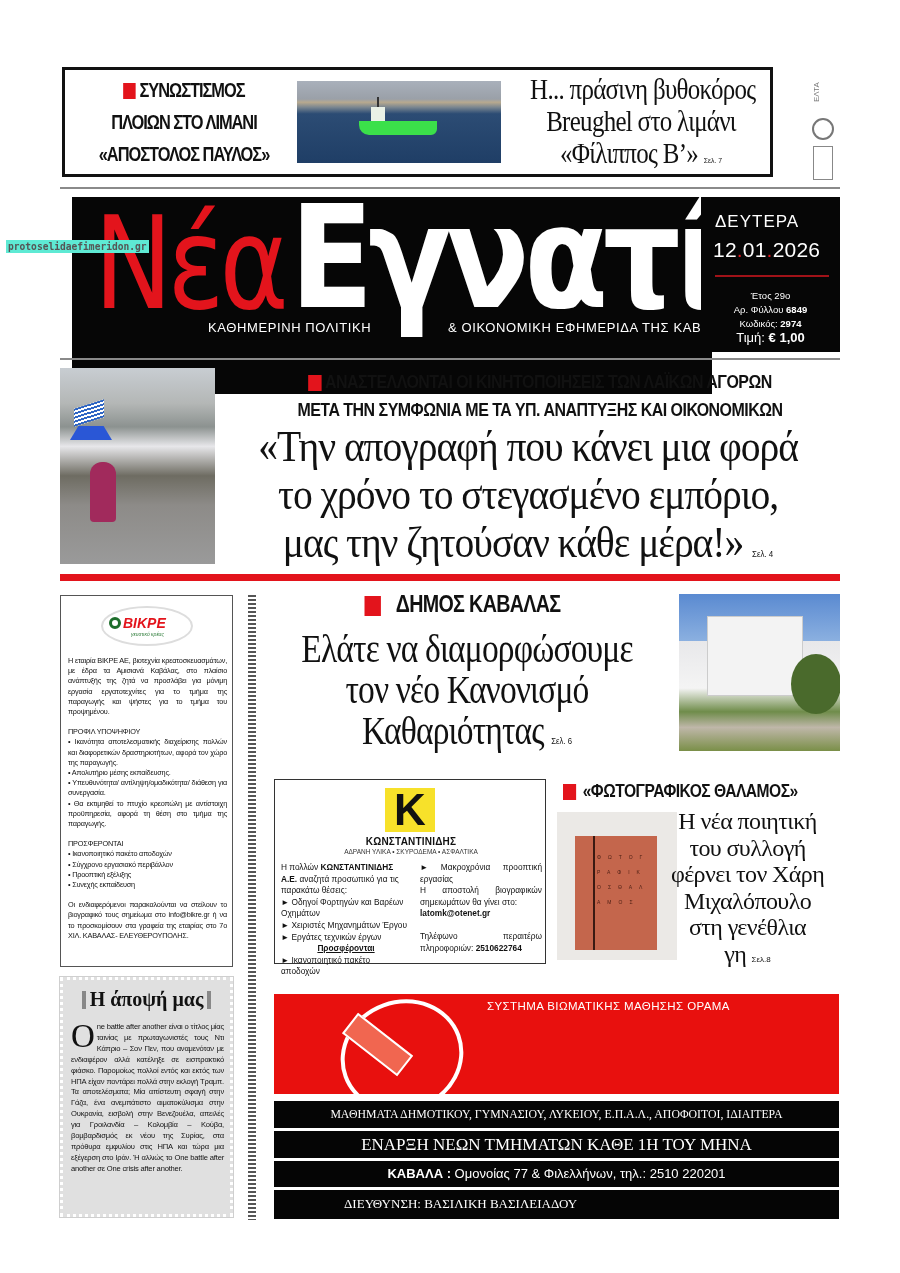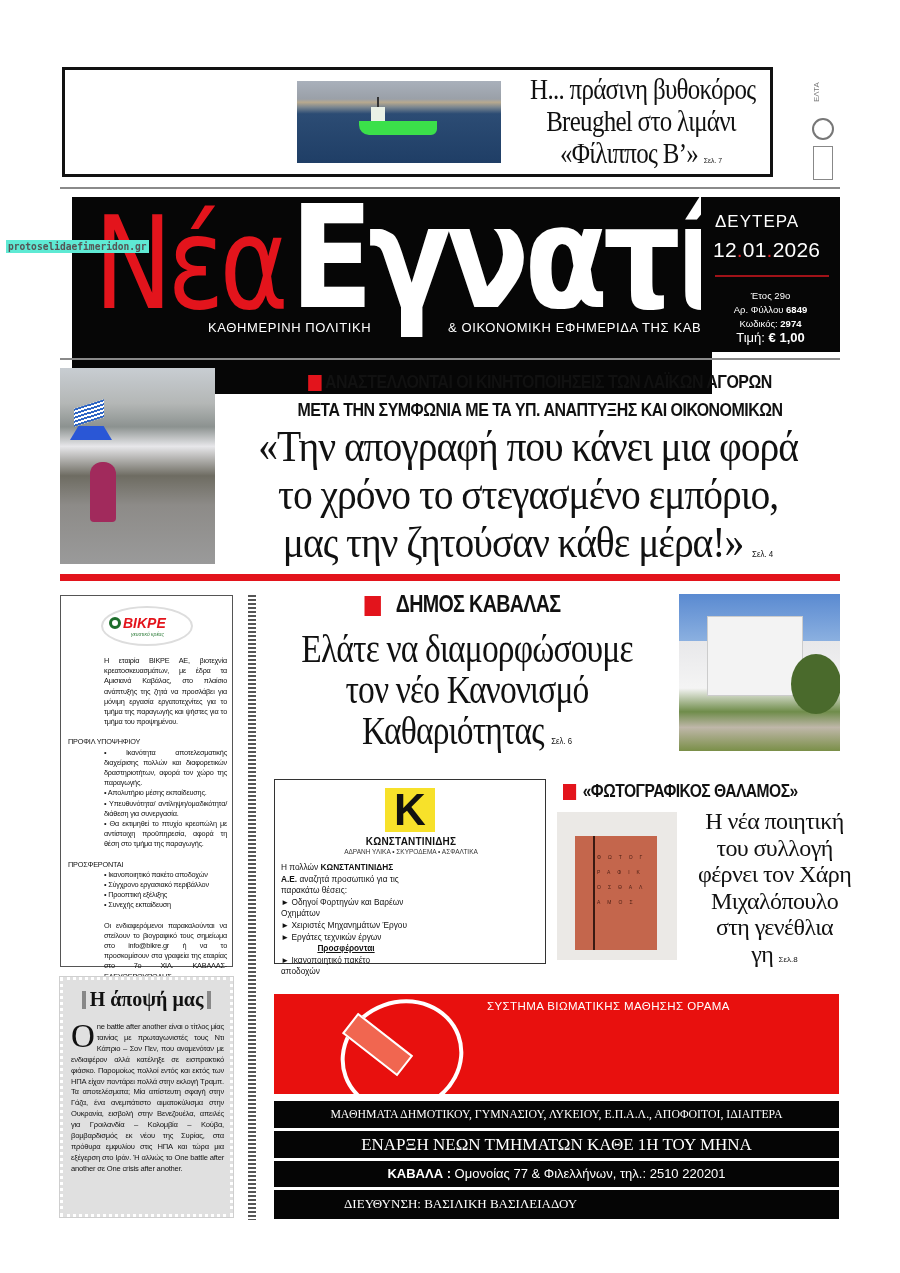--- a/index.html
+++ b/index.html
@@ -56,21 +56,21 @@
   #red-rule { left: 60px; top: 574px; width: 780px; height: 7px; background: #e3141c; }
 
   
   #bikre { left: 60px; top: 595px; width: 173px; height: 372px; border: 1px solid #555; padding: 8px 7px; }
   #bikre-logo { left: 40px; top: 10px; width: 92px; height: 40px; }
   #bikre-swoosh { left: 0; top: 0; width: 92px; height: 40px; border: 2px solid #ddd; border-radius: 50%; }
   #bikre-name { left: 22px; top: 9px; font-weight: bold; font-style: italic; color: #e3141c; font-size: 14px; }
   #bikre-mark { left: 8px; top: 11px; width: 12px; height: 12px; border: 3px solid #1d6d2b; border-radius: 50%; }
   #bikre-sub { left: 30px; top: 25px; font-size: 5px; color: #2a7a36; font-style: italic; }
   #bikre-text { left: 7px; top: 60px; width: 159px; font-size: 7.3px; line-height: 10.2px; letter-spacing: -0.2px; }
-  #bikre-text p { margin-bottom: 10px; text-align: justify; margin-left: 36px; }
+  #bikre-text p { margin-bottom: 10px; text-align: justify; }
 
   #dash-divider { left: 248px; top: 595px; width: 8px; height: 625px; background: repeating-linear-gradient(#555 0 2px, transparent 2px 4px); }
 
   
   #dimos-kicker { left: 260px; top: 590px; width: 405px; text-align: center; font-weight: bold; font-size: 24px; letter-spacing: -0.8px; white-space: nowrap; }
   #dimos-kicker .inner { display: inline-block; transform: scaleX(0.82); }
   #dimos-title { left: 262px; top: 628px; width: 410px; text-align: center; }
   #dimos-title div { font-family: "Liberation Serif", serif; font-size: 39px; line-height: 41px; letter-spacing: -1px; white-space: nowrap; transform: scaleX(0.86); transform-origin: center; }
   #dimos-photo { left: 679px; top: 594px; width: 161px; height: 157px; overflow: hidden; background: linear-gradient(#5a8ad1 0%, #8bb0e0 30%, #e8e8ea 30%, #f4f4f4 60%, #6f8c4a 75%, #bfb7a9 85%, #7a8f48 100%); }
   #castle { left: 28px; top: 22px; width: 96px; height: 80px; background: #f3f3f3; border: 1px solid #ccc; }
@@ -85,21 +85,21 @@
   #kon-col2 { left: 145px; top: 82px; width: 122px; font-size: 8.3px; line-height: 11.6px; text-align: justify; }
   .u { text-decoration: underline; font-weight: bold; display: block; text-align: center; }
 
   
   #foto-kicker { left: 563px; top: 780px; width: 280px; font-weight: bold; font-size: 19px; letter-spacing: -0.6px; white-space: nowrap; }
   #foto-kicker .inner { display: inline-block; transform: scaleX(0.82); transform-origin: left; }
   #book-bg { left: 557px; top: 812px; width: 120px; height: 148px; background: #ebe9e6; }
   #book { left: 18px; top: 24px; width: 82px; height: 114px; background: #c4664c; }
   #book-spine { left: 18px; top: 0; width: 2px; height: 114px; background: #3a1a12; }
   #book-letters { left: 22px; top: 14px; width: 56px; font-size: 5px; line-height: 15px; letter-spacing: 7px; color: #4d1f14; }
-  #foto-title { left: 692px; top: 808px; width: 165px; text-align: center; }
+  #foto-title { left: 665px; top: 808px; width: 165px; text-align: center; }
   #foto-title div { font-family: "Liberation Serif", serif; font-size: 24px; line-height: 26.5px; letter-spacing: -0.6px; white-space: nowrap; }
 
   
   #edit { left: 60px; top: 977px; width: 173px; height: 240px; background: #e0e0e0; border: 3px dotted #fff; outline: 1px solid #cfcfcf; }
   #edit-head { left: 0; top: 8px; width: 167px; text-align: center; }
   #edit-head .bar { display: inline-block; width: 4px; height: 18px; background: #888; vertical-align: middle; margin: 0 4px; }
   #edit-head span.t { font-family: "Liberation Serif", serif; font-weight: bold; font-size: 20px; vertical-align: middle; }
   #edit-body { left: 8px; top: 42px; width: 153px; font-size: 7.6px; line-height: 10.9px; text-align: justify; letter-spacing: -0.2px; }
   #edit-drop { float: left; font-family: "Liberation Serif", serif; font-size: 33px; line-height: 28px; margin: 0 2px 0 0; }
 
@@ -115,20 +115,25 @@
   #band2 { top: 1131px; height: 27px; font-family: "Liberation Serif", serif; font-size: 17px; line-height: 27px; }
   #band3 { top: 1161px; height: 26px; font-size: 13px; line-height: 26px; }
   #band4 { top: 1190px; height: 29px; text-align: left; }
   #band4-name { left: 70px; top: 6px; font-family: "Liberation Serif", serif; font-size: 13px; }
   #band4-cred { left: 269px; top: 2px; font-family: "Liberation Serif", serif; font-weight: bold; font-size: 8.4px; line-height: 11px; }
 </style>
 </head>
 <body>
 
 <div id="teaser" class="abs">
+  <div id="teaser-left" class="abs">
+    <div><span class="redsq"></span> <span>ΣΥΝΩΣΤΙΣΜΟΣ</span></div>
+    <div>ΠΛΟΙΩΝ ΣΤΟ ΛΙΜΑΝΙ</div>
+    <div>«ΑΠΟΣΤΟΛΟΣ ΠΑΥΛΟΣ»</div>
+  </div>
   <div id="teaser-photo" class="abs">
     <div id="ship-mast" class="abs"></div>
     <div id="ship-cabin" class="abs"></div>
     <div id="ship" class="abs"></div>
   </div>
   <div id="teaser-right" class="abs">
     <div>Η... πράσινη βυθοκόρος</div>
     <div>Breughel στο λιμάνι</div>
     <div><span>«Φίλιππος Β’»</span> <span class="sel">Σελ. 7</span></div>
   </div>
@@ -228,20 +233,27 @@
   <div id="kon-name" class="abs">ΚΩΝΣΤΑΝΤΙΝΙΔΗΣ</div>
   <div id="kon-sub" class="abs">ΑΔΡΑΝΗ ΥΛΙΚΑ • ΣΚΥΡΟΔΕΜΑ • ΑΣΦΑΛΤΙΚΑ</div>
   <div id="kon-col1" class="abs">
     <span>Η πολλών</span> <b>ΚΩΝΣΤΑΝΤΙΝΙΔΗΣ Α.Ε.</b> <span>αναζητά προσωπικό για τις παρακάτω θέσεις:</span>
     <span style="display:block">► Οδηγοί Φορτηγών και Βαρέων Οχημάτων</span>
     <span style="display:block">► Χειριστές Μηχανημάτων Έργου</span>
     <span style="display:block">► Εργάτες τεχνικών έργων</span>
     <span class="u">Προσφέρονται</span>
     <span style="display:block">► Ικανοποιητικό πακέτο αποδοχών</span>
   </div>
+  <div id="kon-col2" class="abs">
+    <span style="display:block">► Μακροχρόνια προοπτική εργασίας</span>
+    <span style="display:block">Η αποστολή βιογραφικών σημειωμάτων θα γίνει στο:</span>
+    <b style="display:block">latomk@otenet.gr</b>
+    <span style="display:block;height:11px"></span>
+    <span>Τηλέφωνο περαιτέρω πληροφοριών:</span> <b>2510622764</b>
+  </div>
 </div>
 
 <div id="foto-kicker" class="abs">
   <span class="inner"><span class="redsq" style="margin-right:8px;"></span><span>«ΦΩΤΟΓΡΑΦΙΚΟΣ ΘΑΛΑΜΟΣ»</span></span>
 </div>
 <div id="book-bg" class="abs">
   <div id="book" class="abs">
     <div id="book-spine" class="abs"></div>
     <div id="book-letters" class="abs">ΦΩΤΟΓ ΡΑΦΙΚ ΟΣΘΑΛ ΑΜΟΣ</div>
   </div>

